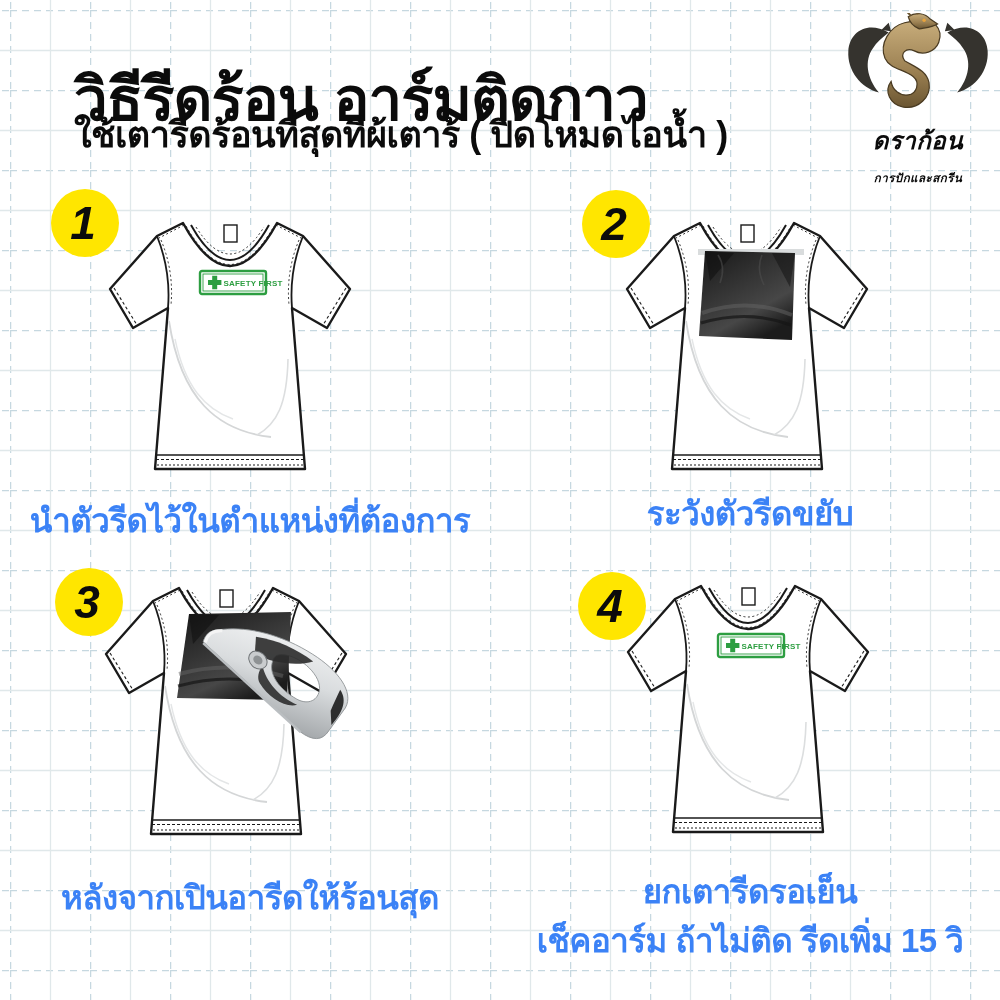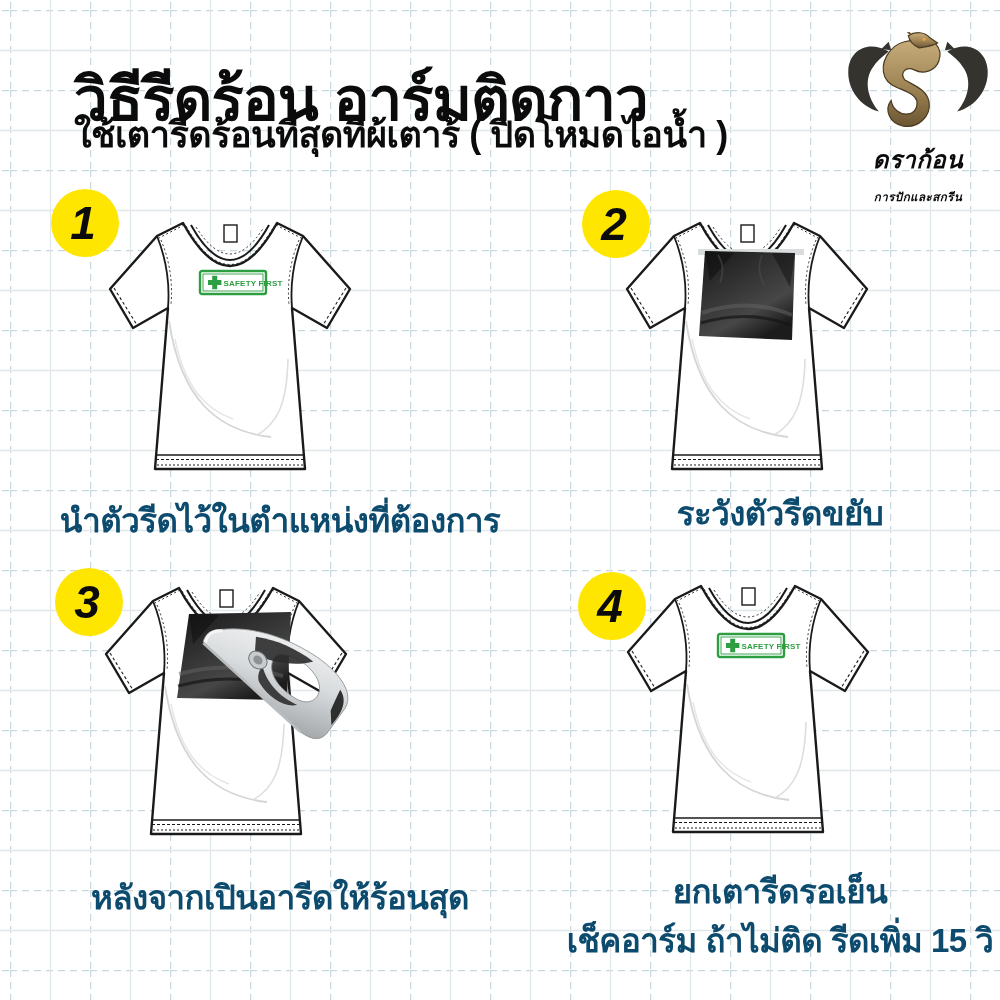--- a/index.html
+++ b/index.html
@@ -14,21 +14,21 @@
   .page-title{
     left:74px;top:28px;width:760px;
     font-size:60px;font-weight:900;letter-spacing:-1px;line-height:1.05;
     color:#0b0b0b;white-space:nowrap;z-index:3;
   }
   .page-subtitle{
     left:74px;top:106px;width:780px;
     font-size:36px;font-weight:800;letter-spacing:-0.5px;
     color:#0b0b0b;white-space:nowrap;z-index:3;
   }
-  .logo{left:838px;top:32px;width:160px;z-index:3;text-align:center;}
+  .logo{left:838px;top:13px;width:160px;z-index:3;text-align:center;}
   .logo .brand{
     font-size:24px;font-weight:900;font-style:italic;letter-spacing:0.5px;
     color:#0b0b0b;margin-top:-6px;
   }
   .logo .tagline{
     font-size:11.5px;font-weight:800;font-style:italic;letter-spacing:0.5px;
     color:#0b0b0b;margin-top:9px;
   }
   .badge{
     width:68px;height:68px;border-radius:50%;
@@ -36,22 +36,22 @@
     display:flex;align-items:center;justify-content:center;
     z-index:4;
   }
   .badge span{
     font-size:46px;font-weight:900;font-style:italic;color:#0b0b0b;
     transform:translateX(-2px);
   }
   .shirt{z-index:2;}
   .caption{
     width:500px;text-align:center;z-index:3;
-    font-size:33px;font-weight:800;letter-spacing:-0.5px;color:#0c4a6e;
-    line-height:49px;white-space:nowrap;margin-left:30px;
+    font-size:33px;font-weight:800;letter-spacing:-0.5px;color:#3b82f6;
+    line-height:49px;white-space:nowrap;
   }
   .hidden-defs{position:absolute;width:0;height:0;overflow:hidden;}
 </style>
 </head>
 <body>
 
 <div class="canvas">
 
   <svg class="grid-bg" width="1000" height="1000" aria-hidden="true">
     <defs>

